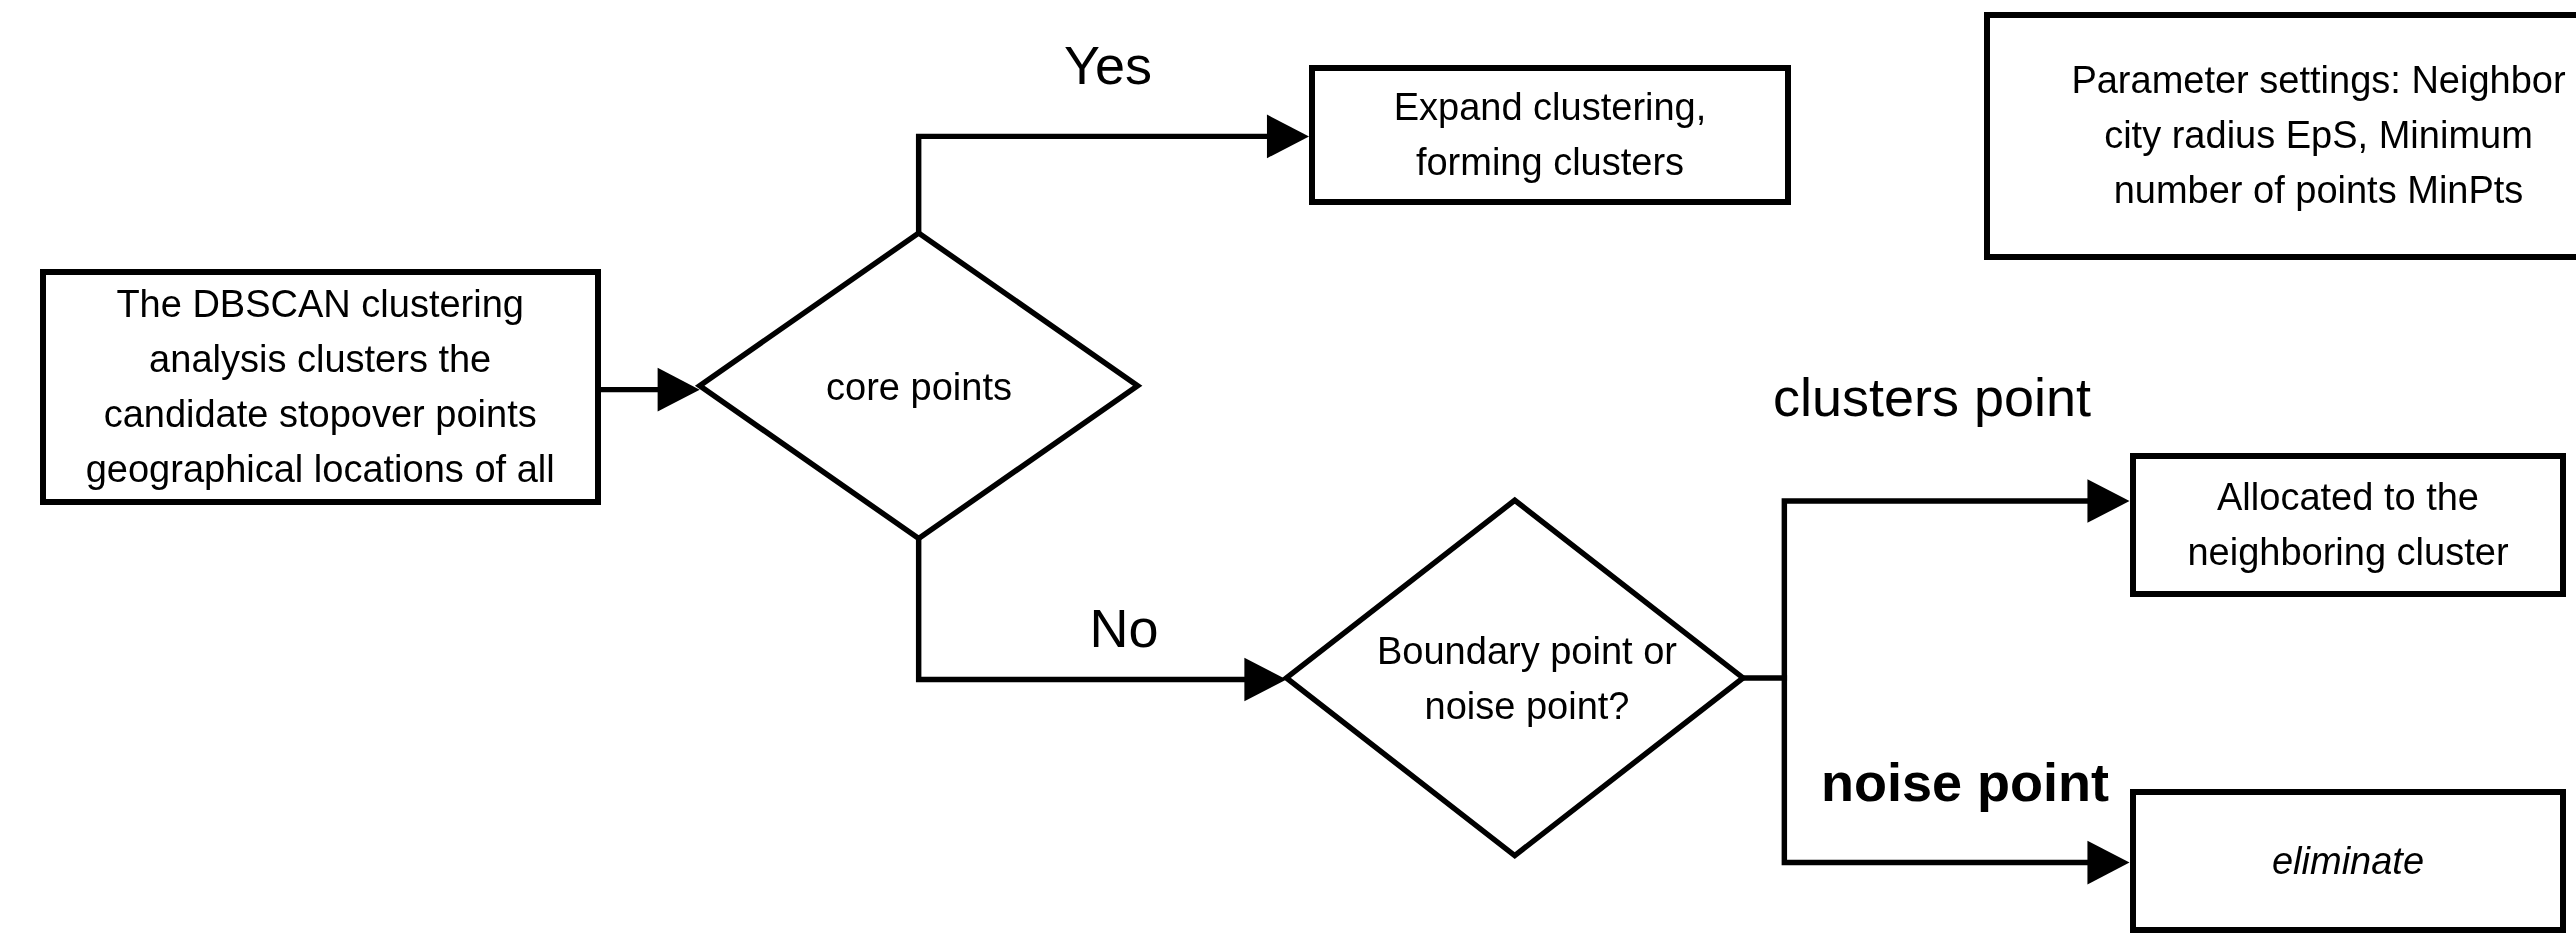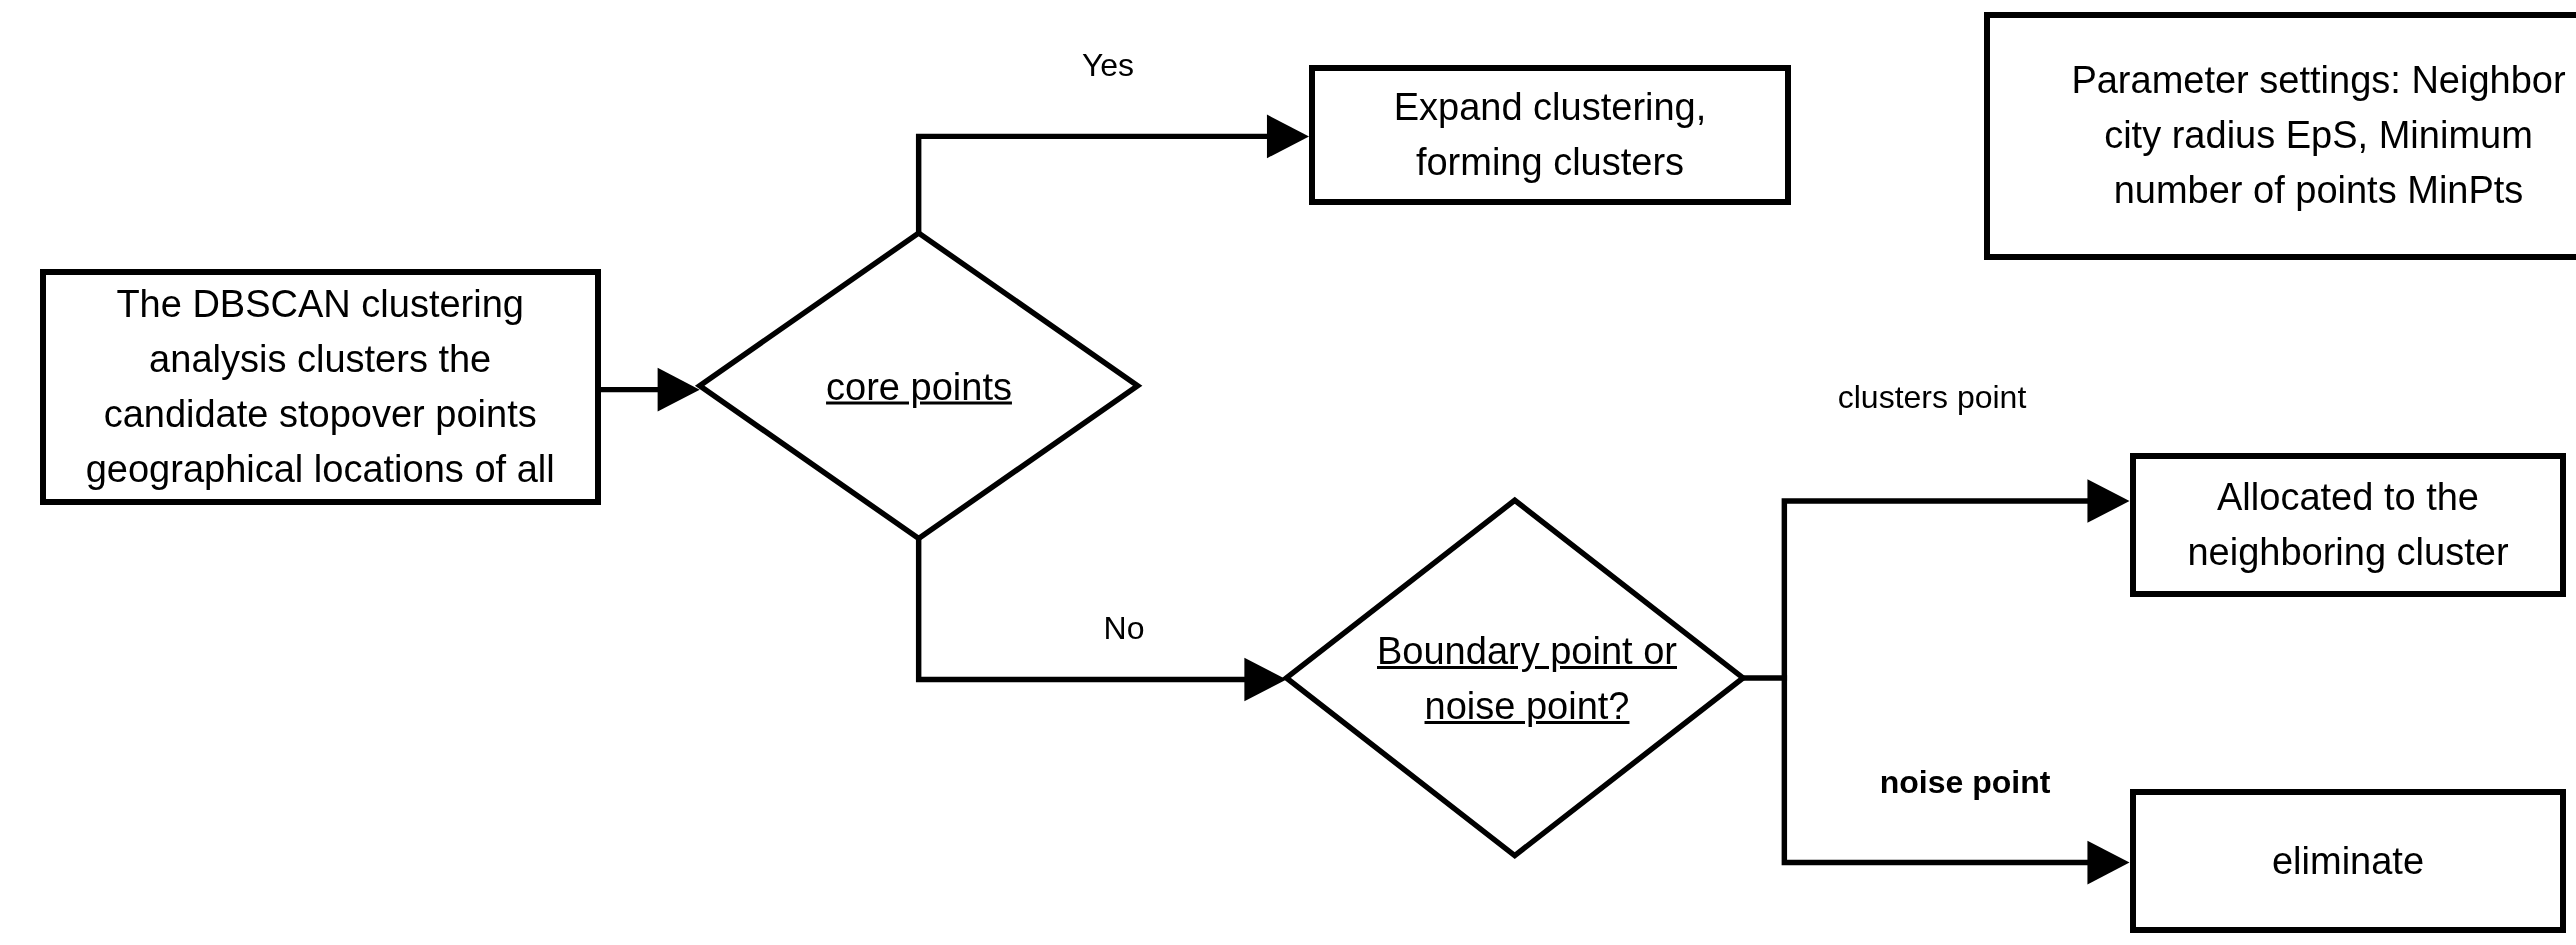--- a/index.html
+++ b/index.html
@@ -33,36 +33,35 @@
     justify-content: center;
     text-align: center;
     font-size: 38px;
     line-height: 55px;
     color: #000000;
   }
   .node-start     { left: 11.7px;   top: 269px;  width: 561px; height: 236px; margin-left: 28px; }
   .node-expand    { left: 1309px; top: 65px;   width: 482px; height: 140px; }
   .node-param     { left: 1984px; top: 11.7px;   width: 669px; height: 248px; }
   .node-allocated { left: 2130px; top: 429px;  width: 436px; height: 144px; margin-top: 24px; }
-  .node-eliminate { left: 2130px; top: 789px; width: 436px; height: 144px; }
+  .node-eliminate { left: 2130px; top: 789px; width: 436px; height: 144px; font-style: italic; }
   .diamond-text {
     position: absolute;
     transform: translate(-50%, -50%);
     text-align: center;
     font-size: 38px;
     line-height: 55px;
     white-space: nowrap;
-    text-decoration: underline;
   }
   .dt-core     { left: 919px; top: 387px; }
   .dt-boundary { left: 1515px; top: 679px; margin-left: 12px; }
   .edge-label {
     position: absolute;
     transform: translate(-50%, -50%);
-    font-size: 32px;
+    font-size: 54px;
     white-space: nowrap;
   }
   .lbl-yes      { left: 1108px; top: 65px;   }
   .lbl-no       { left: 1124px; top: 628px;  }
   .lbl-boundary { left: 1932px; top: 397px;  }
   .lbl-noise    { left: 1965px; top: 782px; font-weight: bold; }
 </style>
 </head>
 <body>
 

